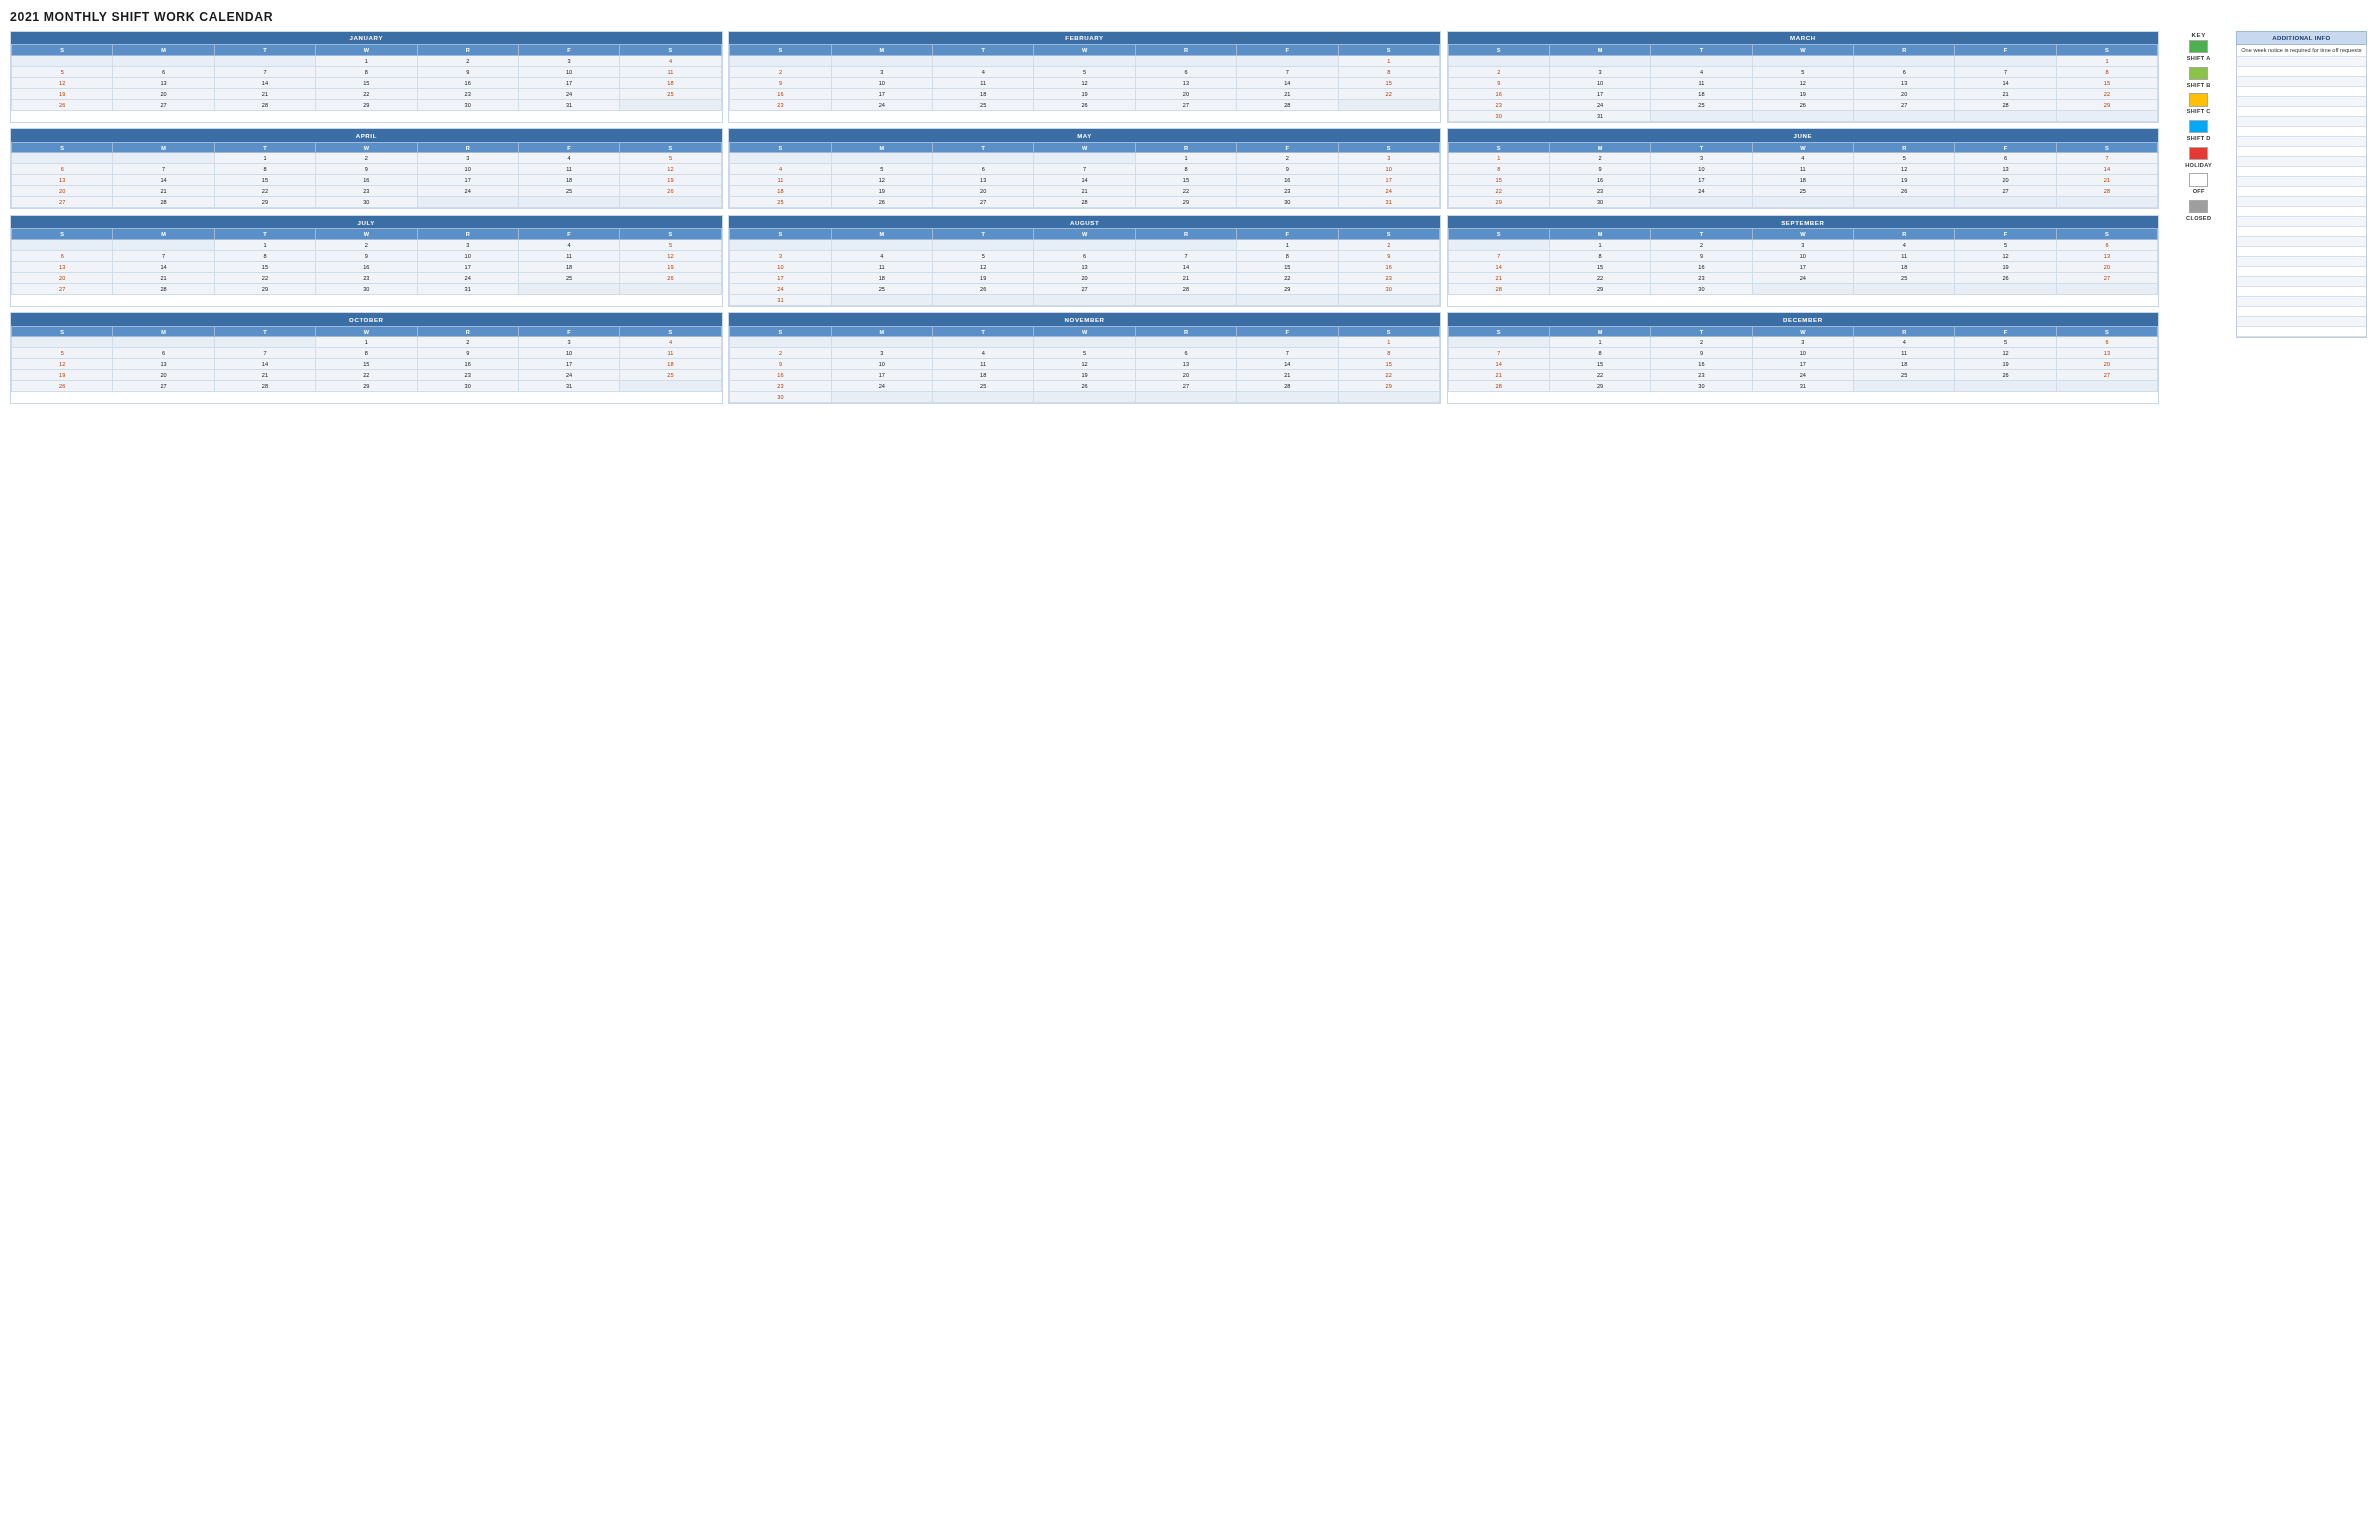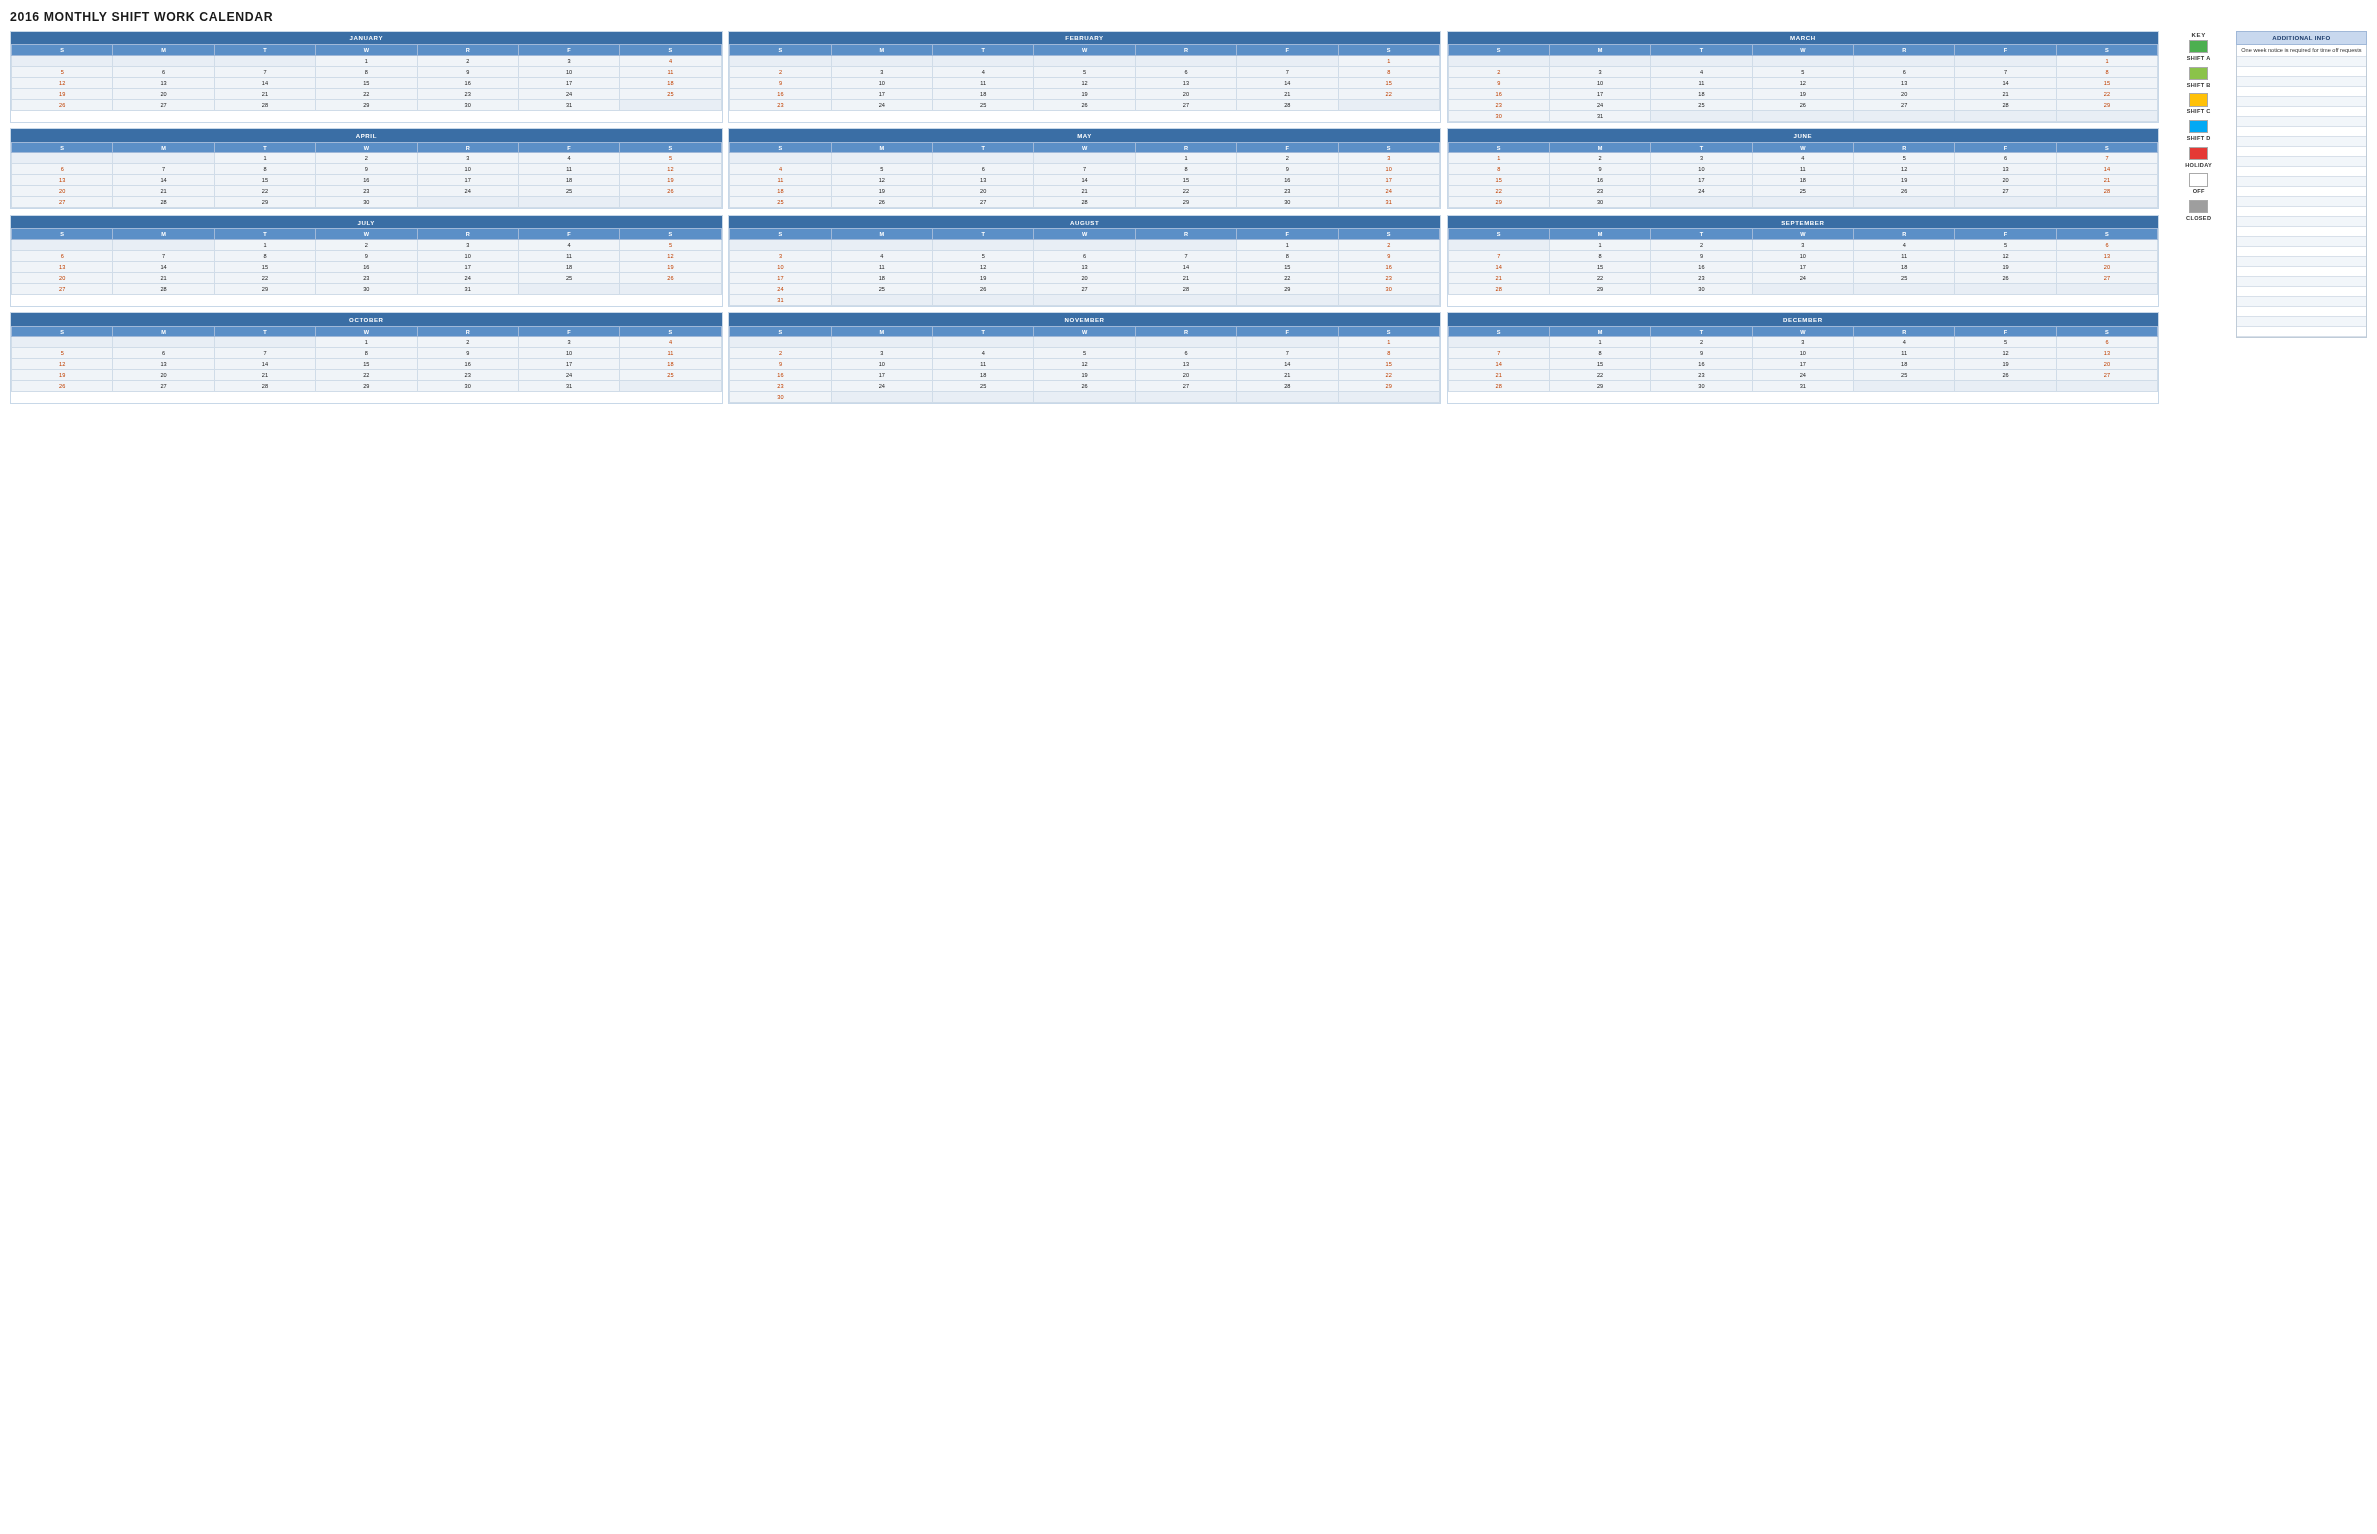--- a/index.html
+++ b/index.html
@@ -135,21 +135,21 @@
       min-height: 10px;
       background: #fff;
     }
     .additional-info-row:nth-child(even) {
       background: #f2f6fa;
     }
   </style>
 </head>
 <body>
 
-<h1>2016 MONTHLY SHIFT WORK CALENDAR</h1>
+<h1>2021 MONTHLY SHIFT WORK CALENDAR</h1>
 
 <div class="main-layout">
   <div class="calendars-section" id="calendars-section">
 
   <div class="calendar-block">
         <div class="calendar-header">JANUARY</div>
         <table class="calendar-table">
           <thead>
             <tr>
               <th>S</th>

